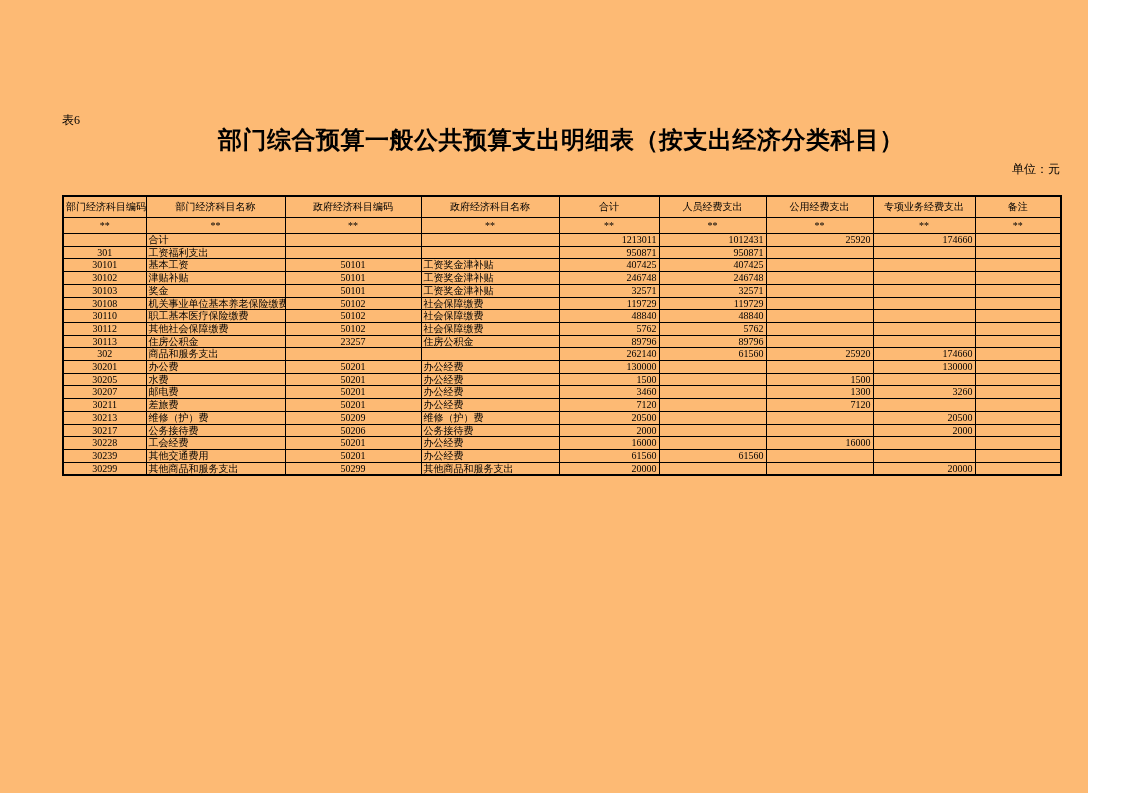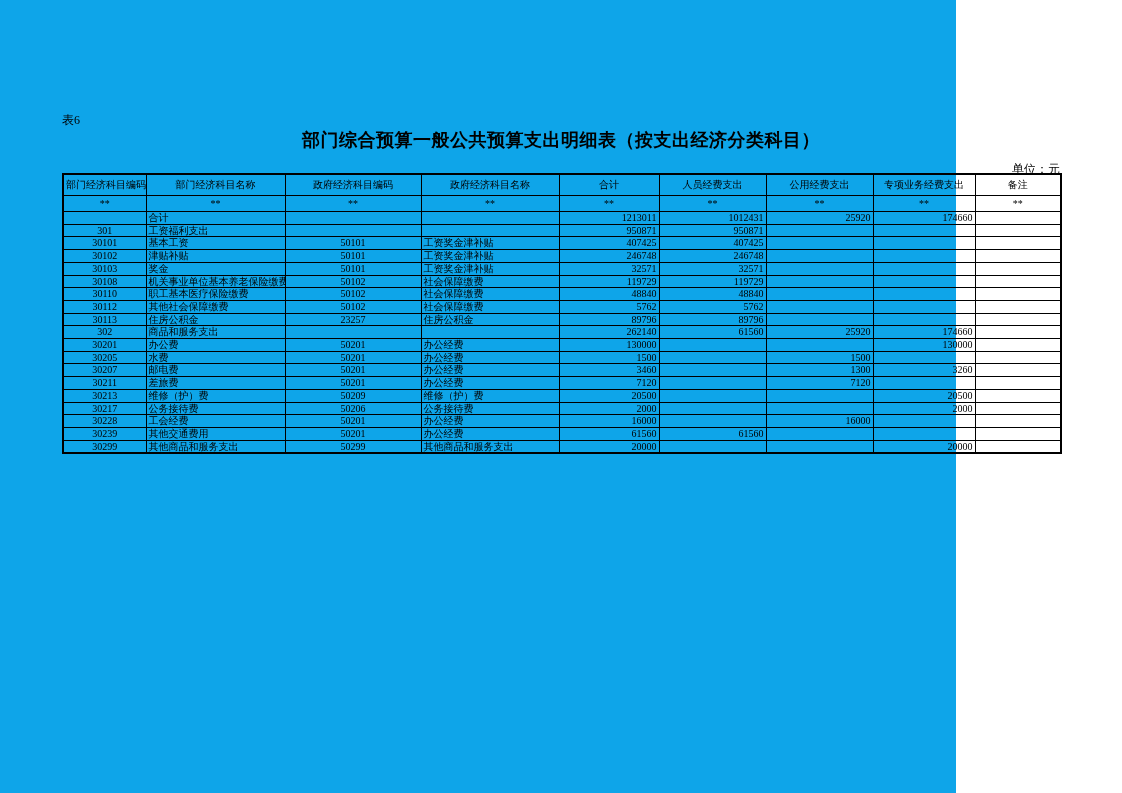--- a/index.html
+++ b/index.html
@@ -11,56 +11,56 @@
     width: 1122px;
     height: 793px;
     font-family: "Liberation Serif", "DejaVu Serif", serif;
     color: #000000;
     position: relative;
     overflow: hidden;
   }
   .sheet {
     position: absolute;
     left: 0; top: 0;
-    width: 956px;
+    width: 1088px;
     height: 793px;
-    background: #0ea5e9;
+    background: #fdba74;
   }
   .sheet-label {
     position: absolute;
     left: 62px;
     top: 113px;
     font-size: 12px;
     line-height: 14px;
   }
   .doc-title {
     position: absolute;
     left: 0;
     top: 128px;
     width: 1122px;
     text-align: center;
     font-family: "Liberation Sans", "DejaVu Sans", sans-serif;
     font-weight: bold;
-    font-size: 18px;
+    font-size: 24px;
     line-height: 24px;
     letter-spacing: 0.5px;
   }
   .unit-label {
     position: absolute;
     left: 62px;
     top: 162px;
     width: 998px;
     text-align: right;
     font-size: 12px;
     line-height: 14px;
   }
   table.budget {
     position: absolute;
     left: 62px;
-    top: 173px;
+    top: 195px;
     width: 998px;
     border-collapse: collapse;
     table-layout: fixed;
     font-size: 10px;
     border: 2px solid #000000;
   }
   table.budget th,
   table.budget td {
     border: 1px solid #000000;
     padding: 0 2px;

